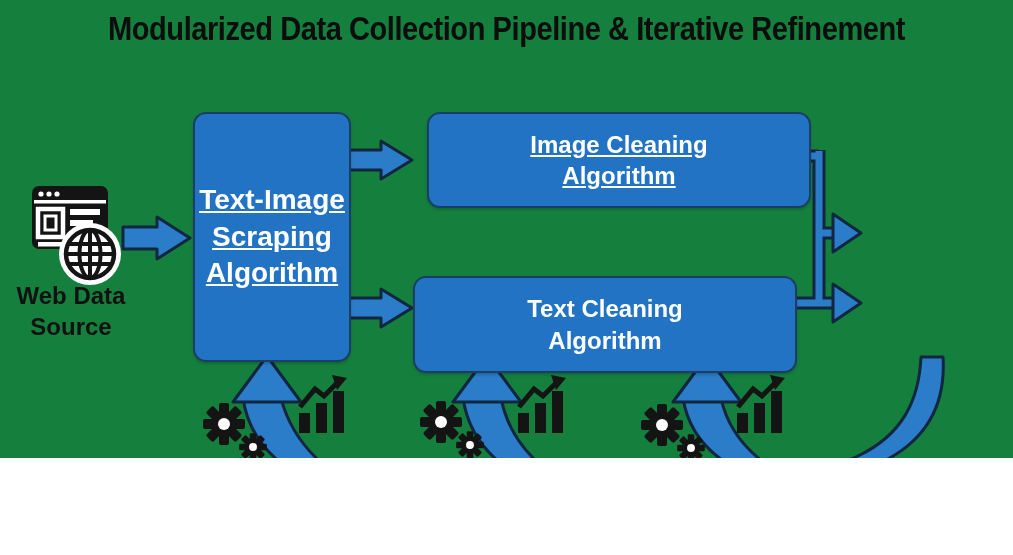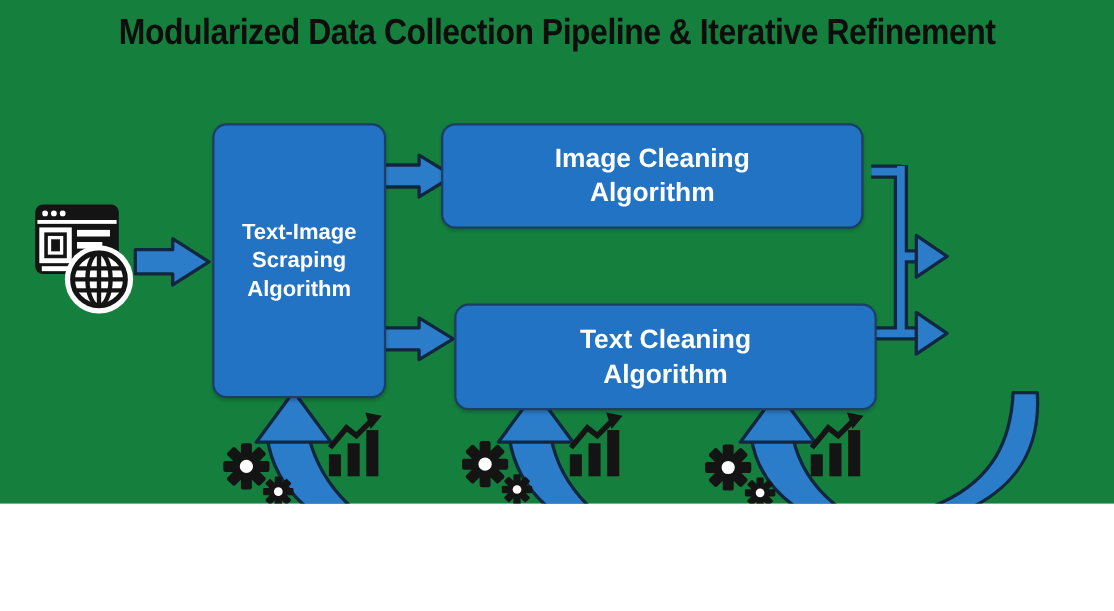--- a/index.html
+++ b/index.html
@@ -21,22 +21,22 @@
     text-align:center;font-size:33px;font-weight:bold;color:var(--title_text);
     letter-spacing:-0.5px;transform:scaleX(0.88);transform-origin:center;
     white-space:nowrap;
   }
   .node{
     position:absolute;z-index:2;display:flex;align-items:center;justify-content:center;
     text-align:center;color:#ffffff;font-weight:bold;white-space:pre-line;line-height:1.3;
     background:var(--node_blue);border:2px solid #1b3e66;border-radius:13px;
     box-shadow:0 2px 3px rgba(0,0,0,0.18);
   }
-  .n-scraping{left:193px;top:112px;width:154px;height:246px;font-size:20px;}
-  .n-image{left:401px;top:112px;width:380px;height:92px;font-size:24px;}
+  .n-scraping{left:193px;top:112px;width:154px;height:246px;font-size:28px;text-decoration:underline;}
+  .n-image{left:427px;top:112px;width:380px;height:92px;font-size:24px;text-decoration:underline;}
   .n-text{left:413px;top:276px;width:380px;height:93px;font-size:24px;}
   .n-dataset{
     left:863px;top:112px;width:143px;height:245px;font-size:23px;
     background:var(--dataset_green);border-color:#4e8237;
   }
   .source-icon{position:absolute;left:0;top:178px;z-index:2;}
   .source-label{
     position:absolute;left:0px;top:281px;width:142px;z-index:3;
     text-align:center;font-size:24px;font-weight:bold;color:#111;
     white-space:pre-line;line-height:1.28;
@@ -137,20 +137,22 @@
       <rect x="70" y="42" width="23" height="6" fill="#fff"></rect>
       <rect x="38" y="64" width="26" height="4.5" fill="#fff"></rect>
 
       <circle cx="90" cy="76" r="31" fill="#ffffff"></circle>
       <circle cx="90" cy="76" r="24" fill="#ffffff" class="icon-stroke" stroke-width="4.5"></circle>
       <path class="icon-stroke" stroke-width="4" d="M68 66 H112 M66 76 H114 M68 86 H112"></path>
       <ellipse cx="90" cy="76" rx="10.5" ry="24" class="icon-stroke" stroke-width="4"></ellipse>
       <path class="icon-stroke" stroke-width="4" d="M90 52 V100"></path>
     </svg>
   </div>
+  <div class="source-label">Web Data
+Source</div>
 
   <div class="node n-scraping">Text-Image
 Scraping
 Algorithm</div>
   <div class="node n-image">Image Cleaning
 Algorithm</div>
   <div class="node n-text">Text Cleaning
 Algorithm</div>
 
 

